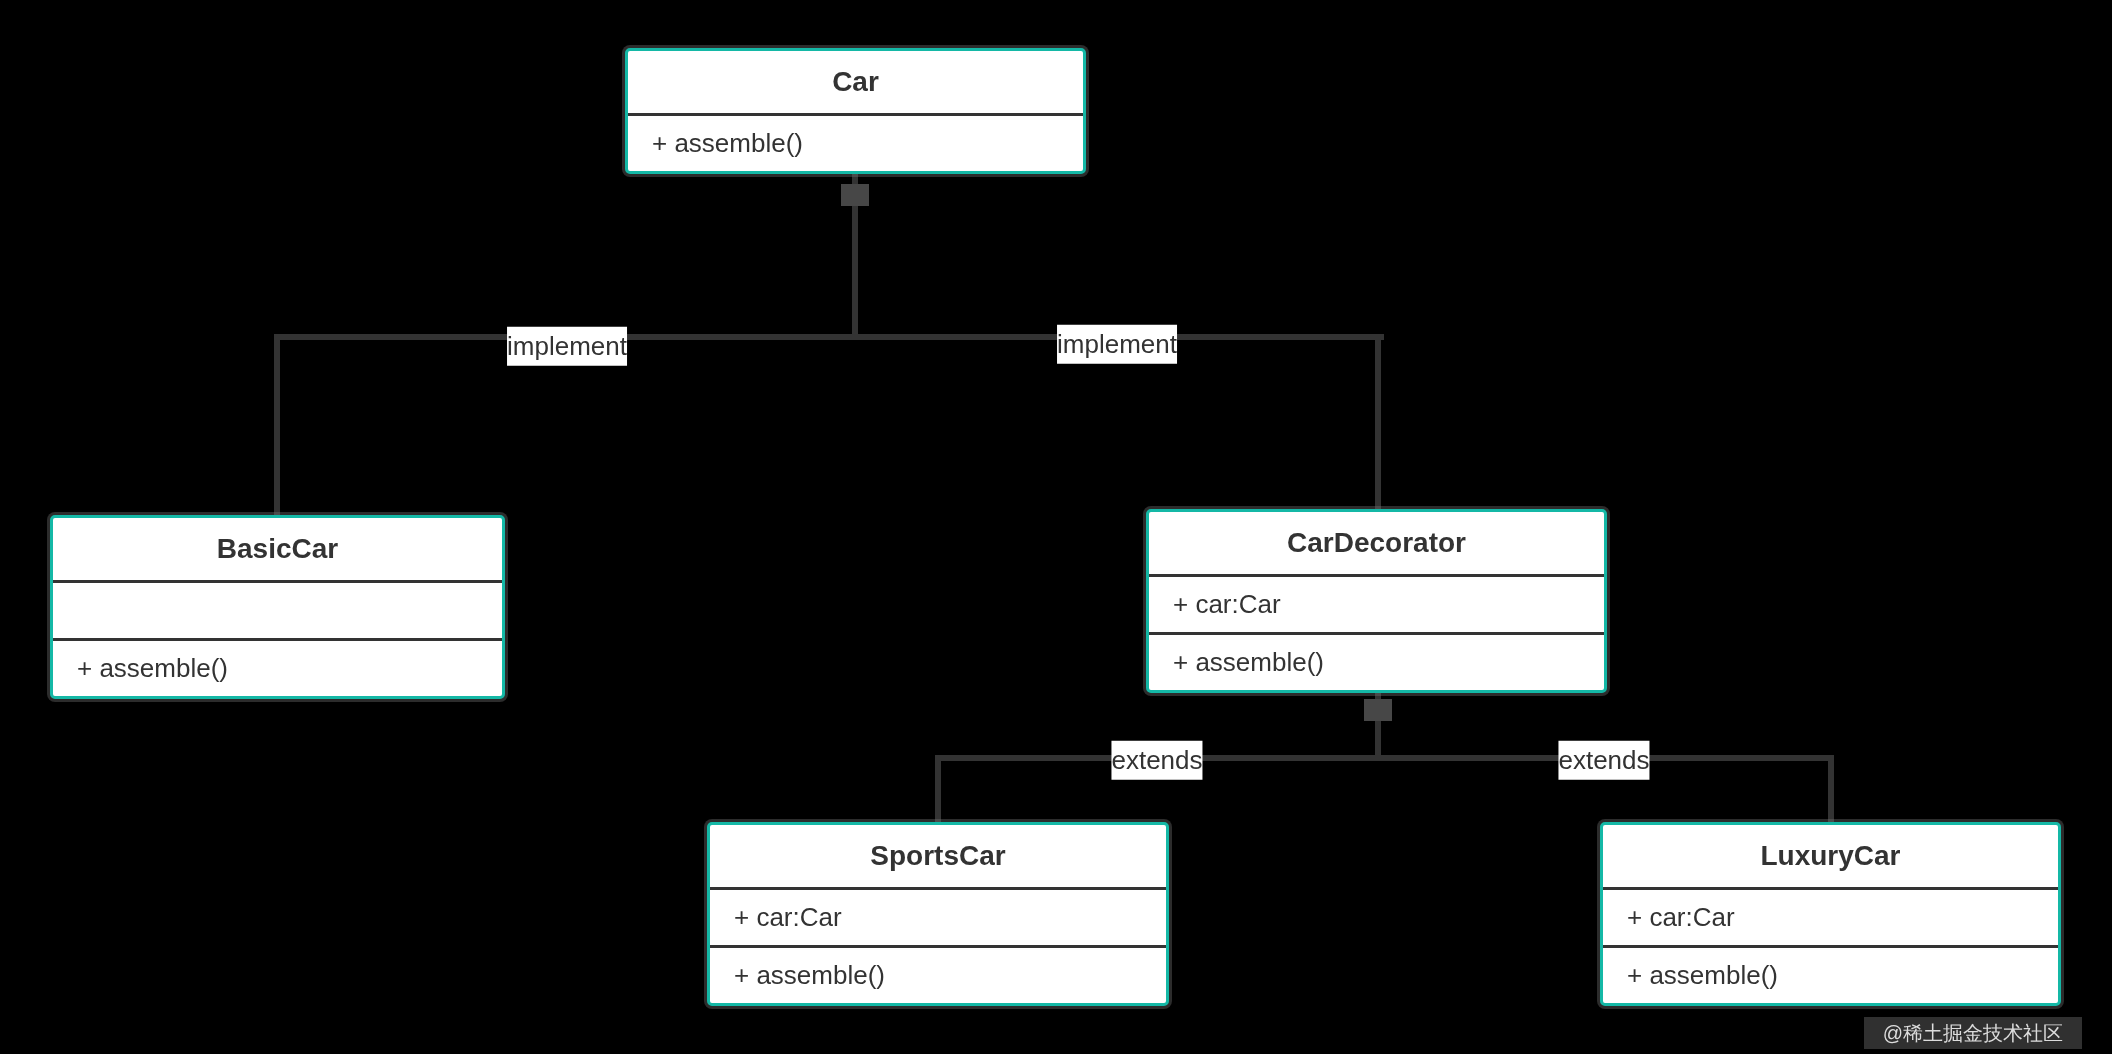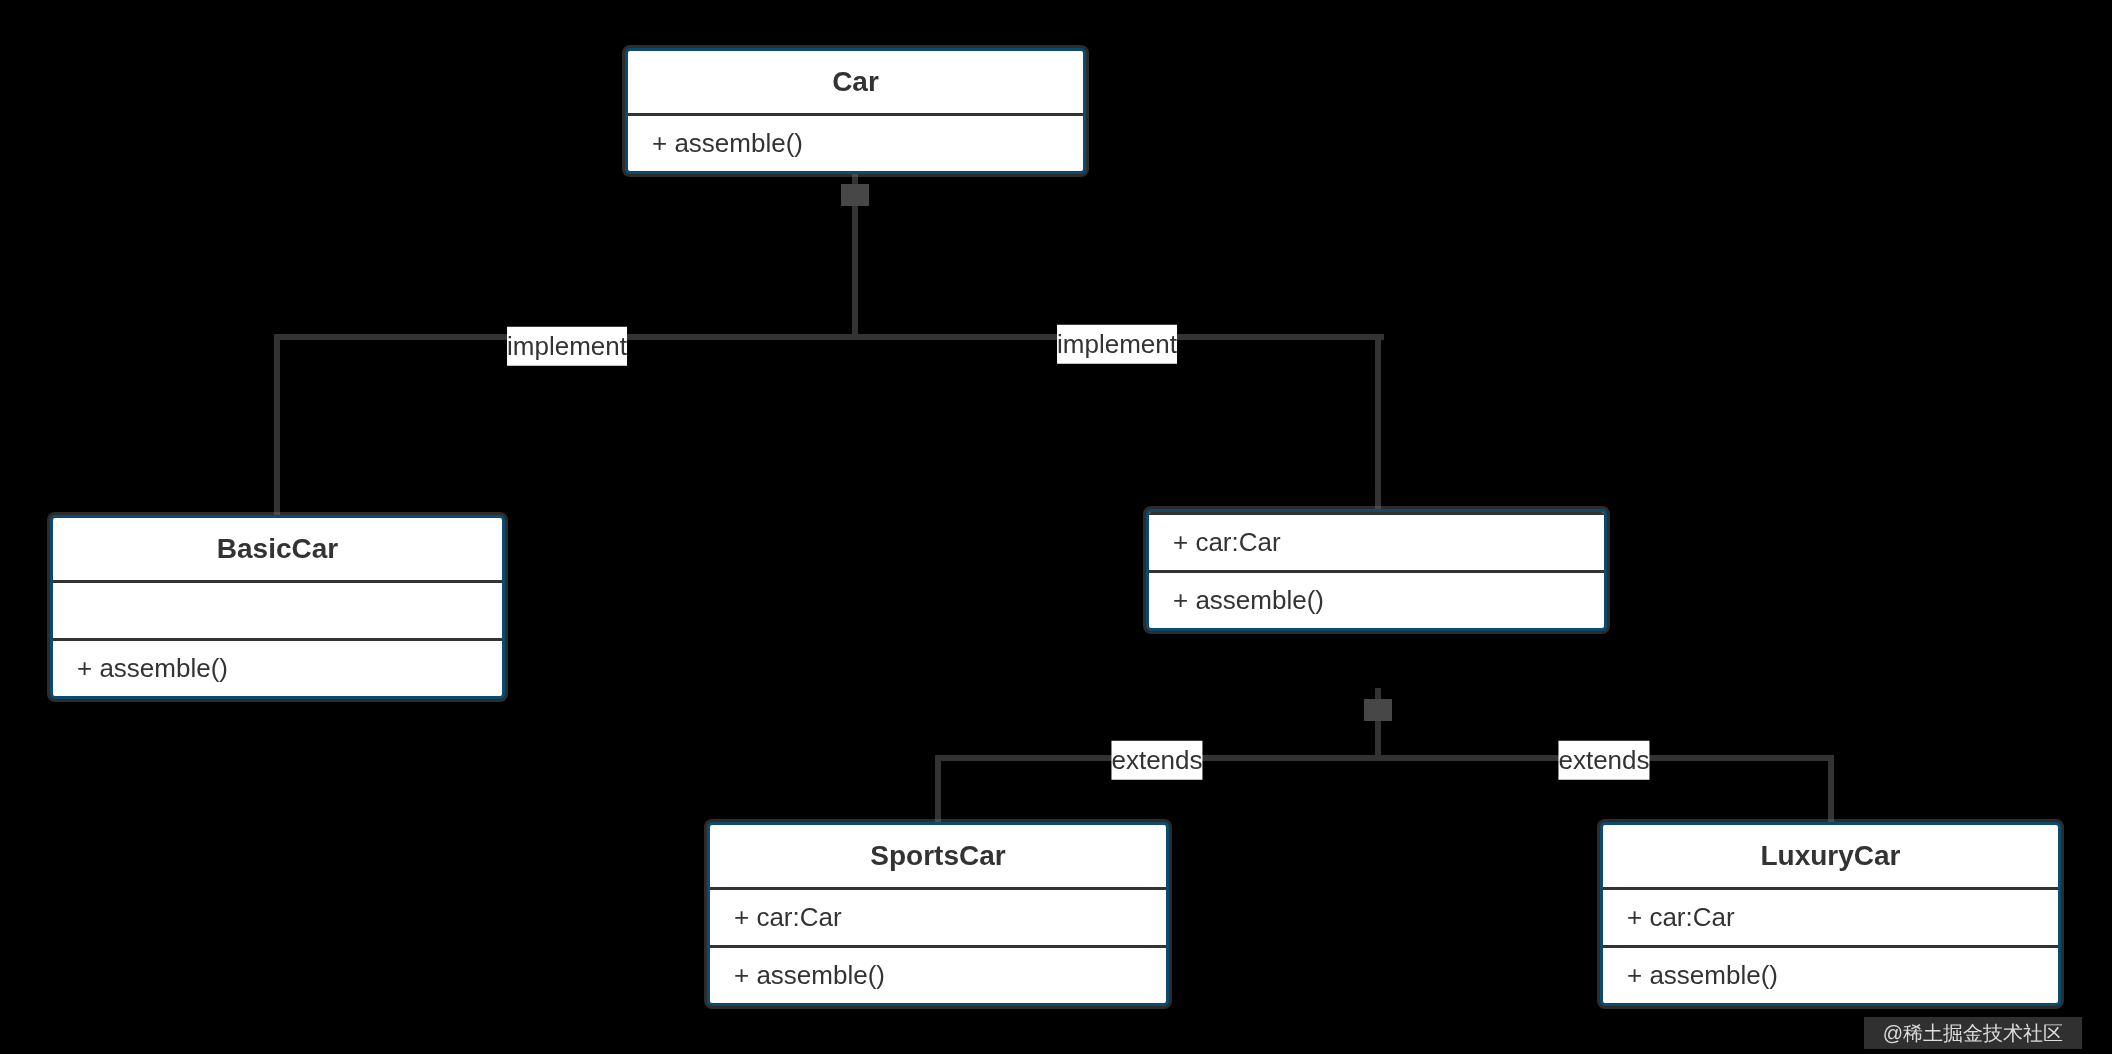--- a/index.html
+++ b/index.html
@@ -33,21 +33,21 @@
     color: #333333;
     font-size: 26px;
     line-height: 1.25;
     padding: 3px 0;
     white-space: nowrap;
   }
   
   .uml-class {
     position: absolute;
     background: #ffffff;
-    border: 3px solid #0c4a6e;
+    border: 3px solid #14b8a6;
     border-radius: 5px;
     box-shadow: 0 0 0 3px rgba(115,115,115,0.38);
     color: #333333;
     overflow: hidden;
   }
   .uml-title {
     height: 62px;
     display: flex; align-items: center; justify-content: center;
     font-weight: bold;
     font-size: 28px;
@@ -96,20 +96,21 @@
     <div class="uml-row">+ assemble()</div>
   </div>
 
   <div class="uml-class" style="left:50px; top:515px; width:455px;">
     <div class="uml-title">BasicCar</div>
     <div class="uml-row"></div>
     <div class="uml-row">+ assemble()</div>
   </div>
 
   <div class="uml-class" style="left:1146px; top:509px; width:461px;">
+    <div class="uml-title">CarDecorator</div>
     <div class="uml-row">+ car:Car</div>
     <div class="uml-row">+ assemble()</div>
   </div>
 
   <div class="uml-class" style="left:707px; top:822px; width:462px;">
     <div class="uml-title">SportsCar</div>
     <div class="uml-row">+ car:Car</div>
     <div class="uml-row">+ assemble()</div>
   </div>
 

